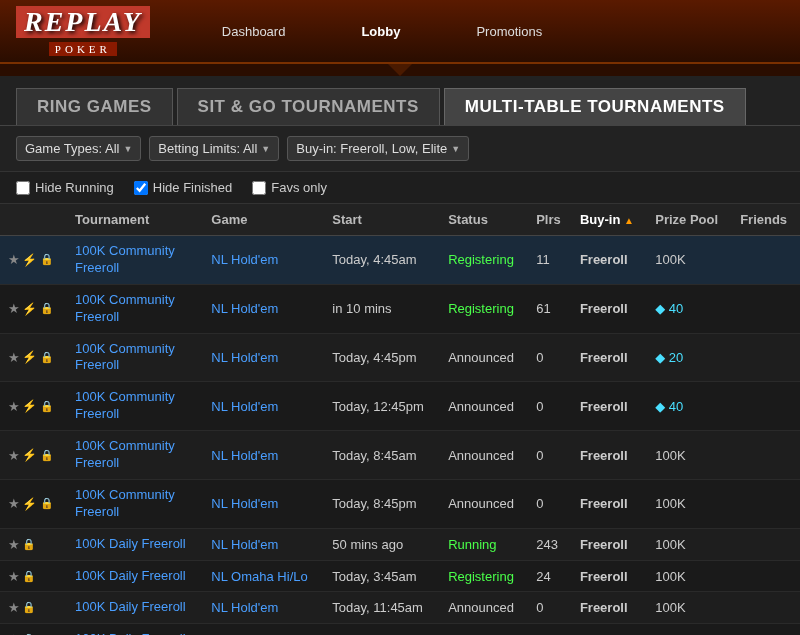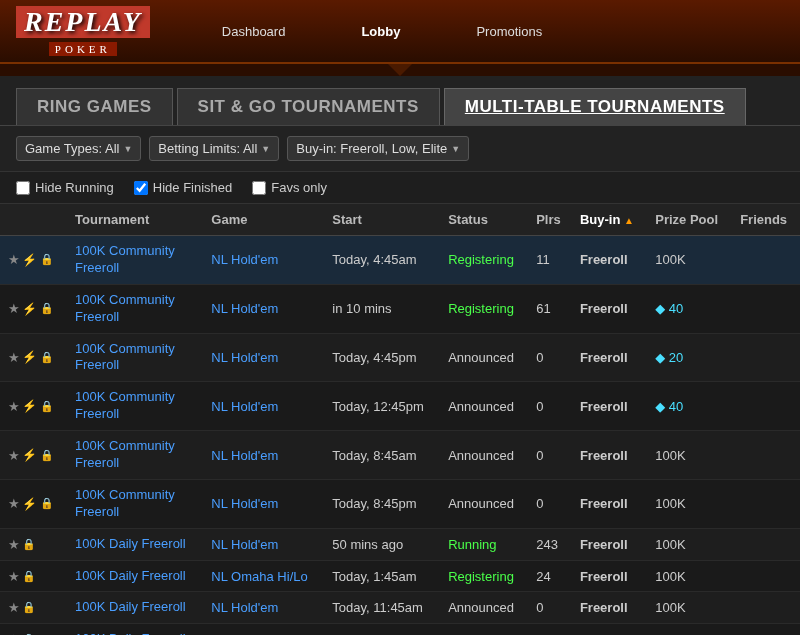--- a/index.html
+++ b/index.html
@@ -124,21 +124,20 @@
       border: 1px solid #555;
       border-bottom: none;
       cursor: pointer;
       text-transform: uppercase;
       letter-spacing: 0.5px;
     }
     .tab.active {
       background: #444;
       color: #fff;
       border-color: #666;
-      text-decoration: underline;
     }
 
     
     .filters {
       background: #222;
       padding: 10px 16px;
       display: flex;
       align-items: center;
       gap: 8px;
       border-bottom: 1px solid #333;
@@ -463,21 +462,21 @@
           </tr>
           <tr>
             <td>
               <div class="icons-cell">
                 <span class="icon-star">★</span>
                 <span class="icon-lock">🔒</span>
               </div>
             </td>
             <td><span class="tournament-name" style="cursor: pointer;">100K Daily Freeroll</span></td>
             <td><span class="game-type">NL Omaha Hi/Lo</span></td>
-            <td><span class="start-time">Today, 1:45am</span></td>
+            <td><span class="start-time">Today, 3:45am</span></td>
             <td><span class="status-registering">Registering</span></td>
             <td class="players">24</td>
             <td class="buyin">Freeroll</td>
             <td><span class="prize">100K</span></td>
             <td class="friends"></td>
           </tr>
           <tr>
             <td>
               <div class="icons-cell">
                 <span class="icon-star">★</span>

